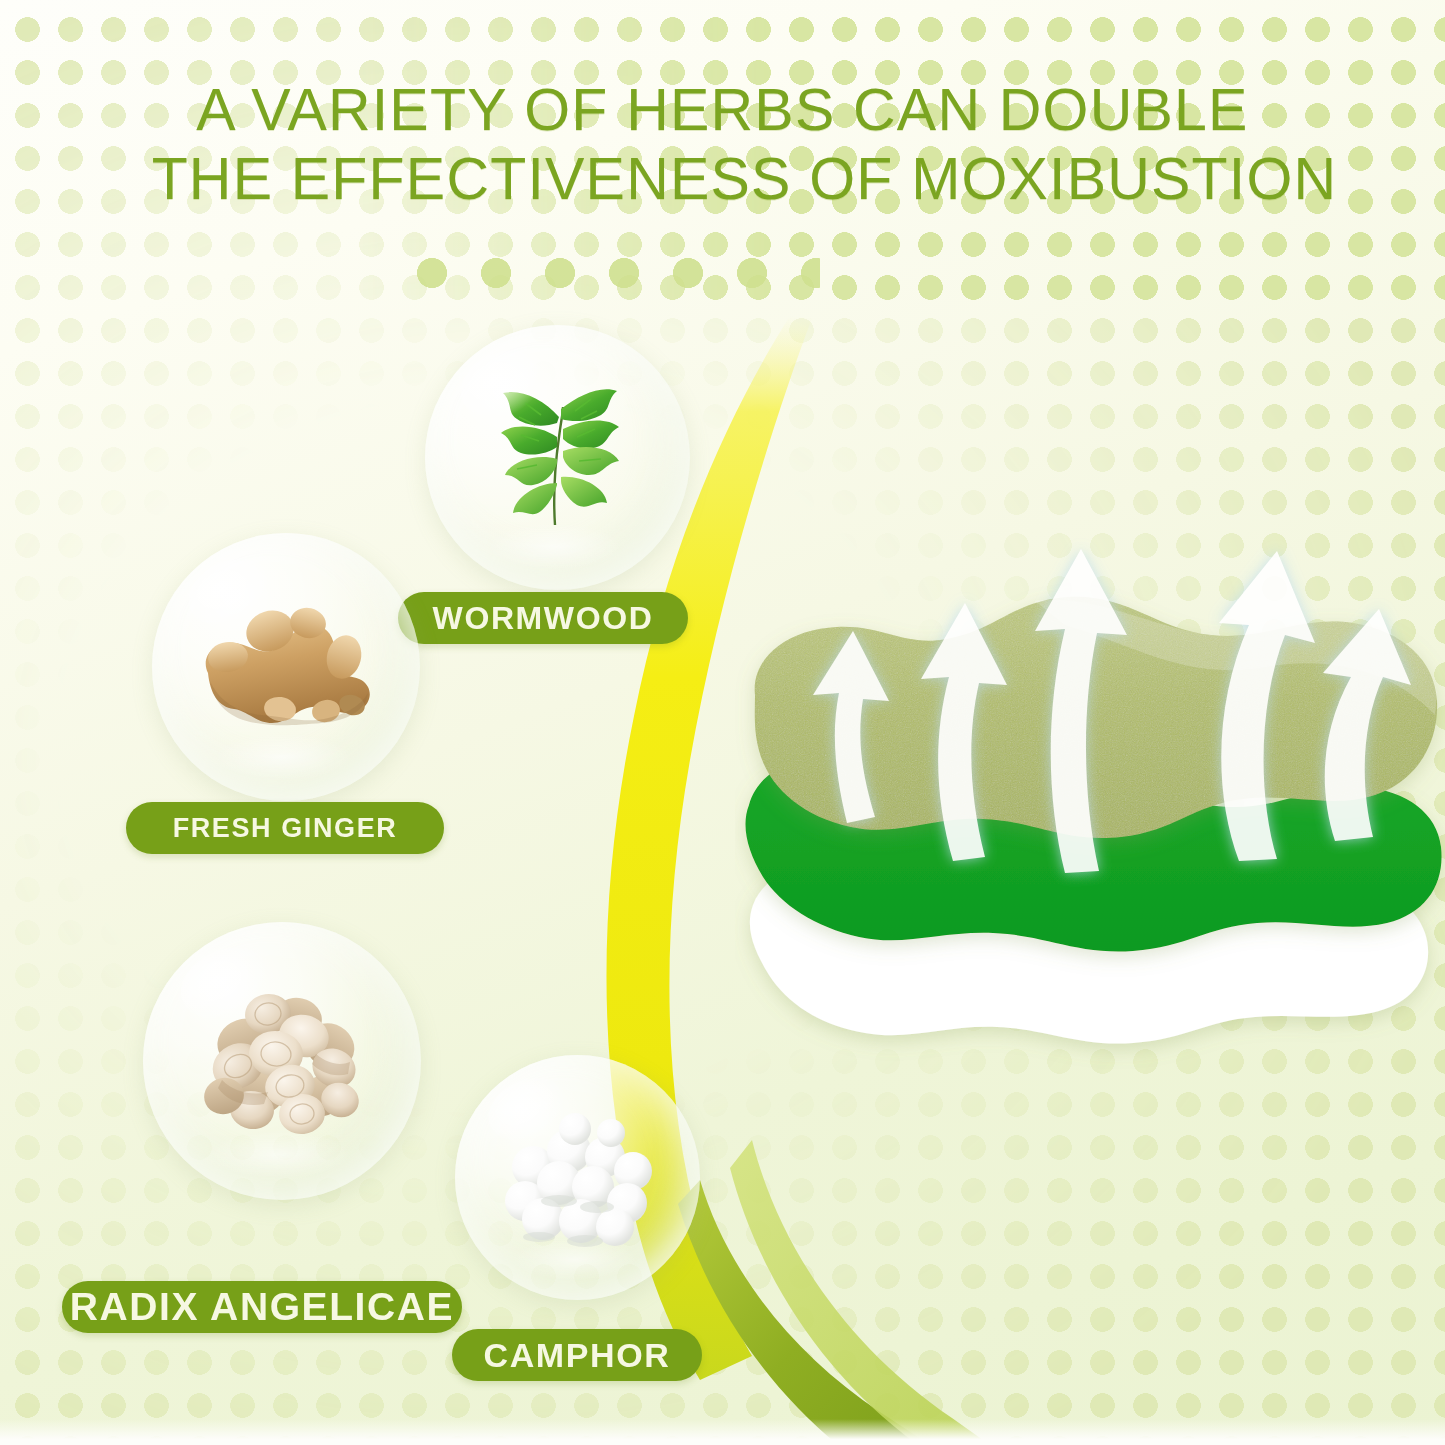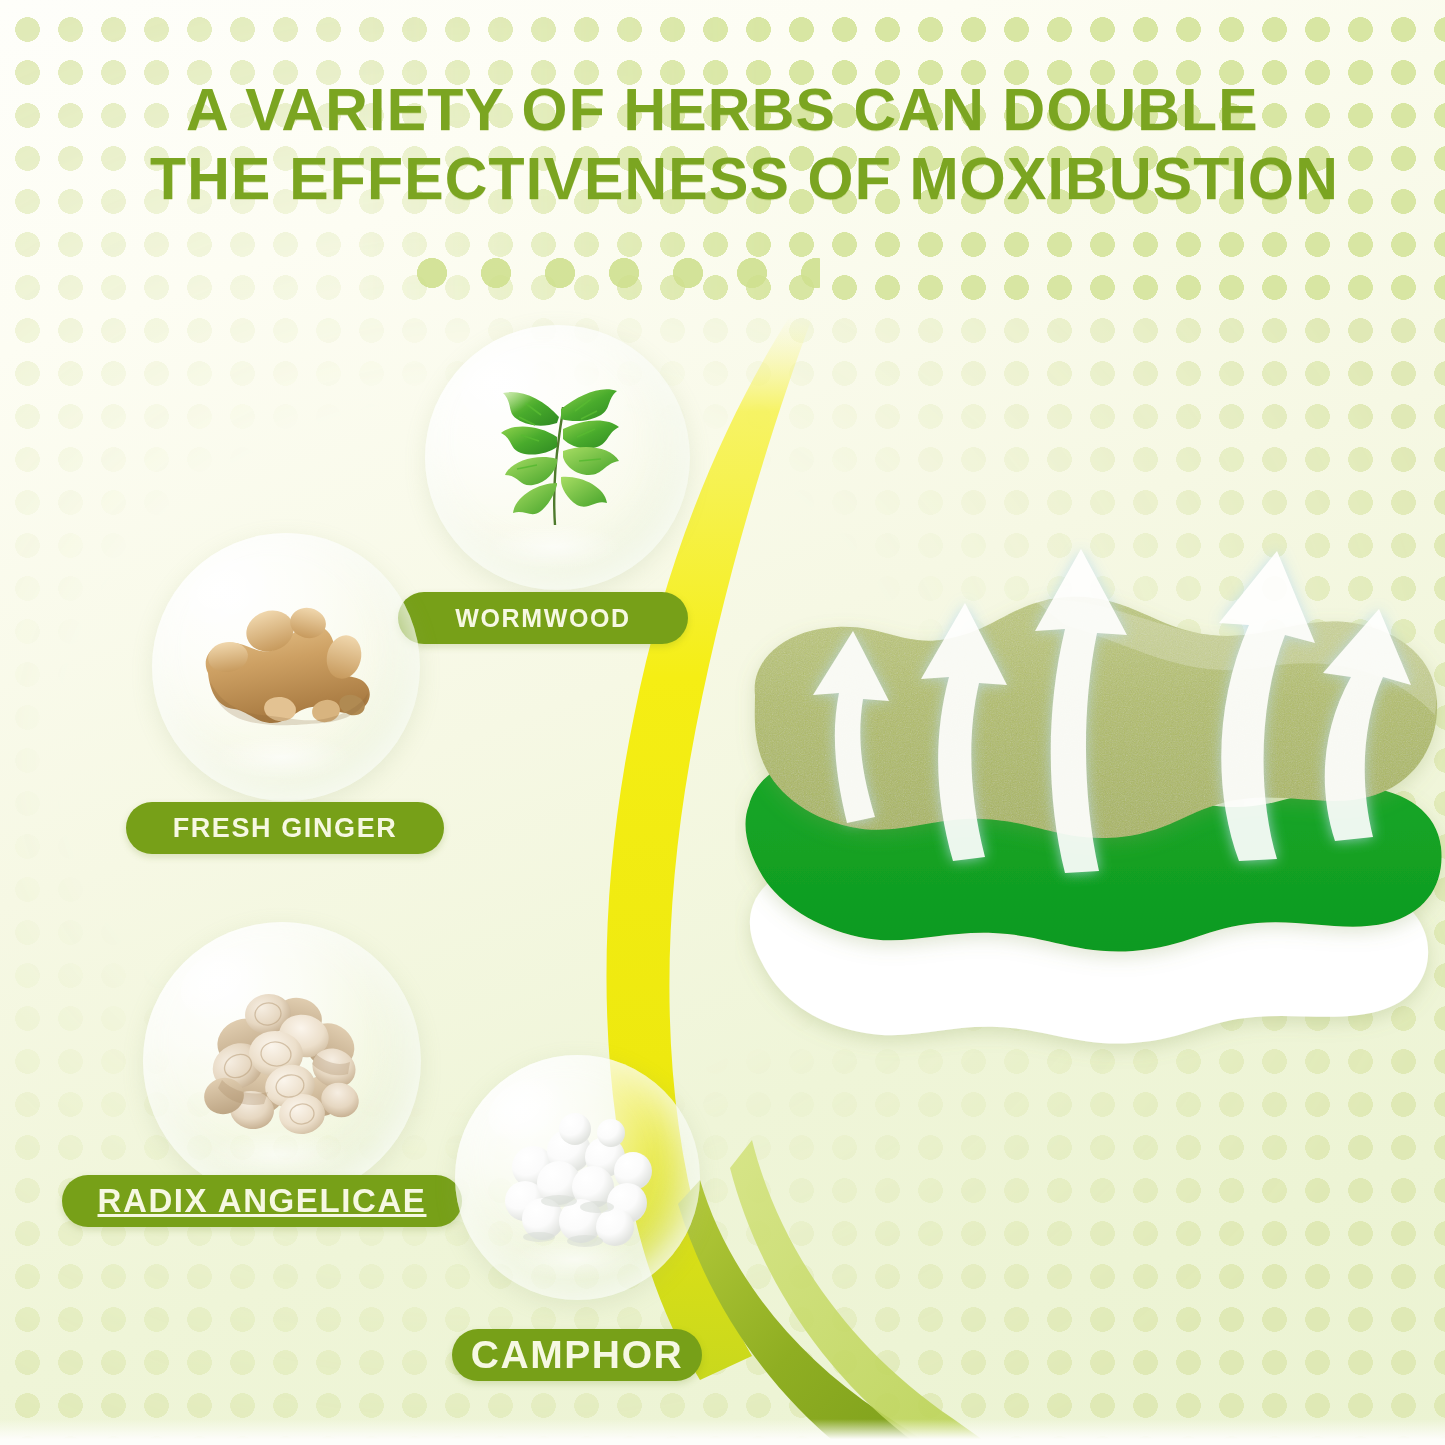--- a/index.html
+++ b/index.html
@@ -39,21 +39,21 @@
   }
   .bottom-fade{
     position:absolute;left:0;bottom:0;width:1445px;height:26px;
     background:linear-gradient(to bottom, rgba(255,255,255,0) 0%, #fdfdfa 78%);
   }
 
   
   .headline{
     position:absolute;left:0;top:76px;width:1445px;
     text-align:center;color:#7ba521;
-    font-weight:bold;font-size:59px;line-height:1.17;
+    font-weight:normal;font-size:59px;line-height:1.17;
     letter-spacing:1.2px;
     text-shadow:0 1px 0 rgba(140,170,40,.25);
   }
   .headline .l2{display:block;margin-left:44px;}
 
   
   .swoosh{position:absolute;left:0;top:0;width:1445px;height:1445px;pointer-events:none;}
 
   
   .bubble{
@@ -263,21 +263,21 @@
           </g>
 
           <g stroke="#58ba32" stroke-width="1.6" fill="none" opacity=".9">
             <path d="M18,-44 L34,-56 M24,-36 L40,-44 M-16,-40 L-32,-52 M-22,-30 L-38,-38"></path>
             <path d="M20,-18 L38,-26 M-18,-14 L-36,-20 M22,6 L44,4 M-20,10 L-40,14"></path>
           </g>
         </g>
       </svg>
     </div>
   </div>
-  <div class="pill" style="left:398px;top:592px;width:290px;height:52px;font-size:25px;">
+  <div class="pill" style="left:398px;top:592px;width:290px;height:52px;font-size:32px;">
     <span>WORMWOOD</span>
   </div>
 
   <div class="bubble" style="left:152px;top:533px;width:268px;height:268px;">
     <div class="content">
       <svg viewBox="0 0 268 268" width="268" height="268">
         <defs>
           <linearGradient id="gin1" x1="0" y1="0" x2="0.3" y2="1">
             <stop offset="0%" stop-color="#e7c48c"></stop>
             <stop offset="45%" stop-color="#cda063"></stop>
@@ -376,21 +376,21 @@
             <ellipse cx="20" cy="52" rx="12" ry="10" transform="rotate(-6 20 52)"></ellipse>
           </g>
           <g fill="#a98c66" opacity=".30">
             <path d="M-60,18 C-48,30 -30,34 -14,30 L-18,42 C-38,46 -56,38 -64,26 Z"></path>
             <path d="M34,-8 C46,2 58,4 68,0 L66,12 C52,16 38,10 30,2 Z"></path>
           </g>
         </g>
       </svg>
     </div>
   </div>
-  <div class="pill" style="left:62px;top:1175px;width:400px;height:52px;font-size:33px;text-decoration:underline;">
+  <div class="pill" style="left:62px;top:1281px;width:400px;height:52px;font-size:39px;">
     <span>RADIX ANGELICAE</span>
   </div>
 
   <div class="bubble" style="left:455px;top:1055px;width:245px;height:245px;">
     <div class="content">
       <svg viewBox="0 0 245 245" width="245" height="245">
         <defs>
           <radialGradient id="cb" cx="34%" cy="28%" r="72%">
             <stop offset="0%" stop-color="#ffffff"></stop>
             <stop offset="58%" stop-color="#fbfbfb"></stop>
@@ -417,18 +417,18 @@
           <g fill="#d8dcd6" opacity=".55">
             <ellipse cx="-18" cy="20" rx="18" ry="6"></ellipse>
             <ellipse cx="20" cy="26" rx="17" ry="6"></ellipse>
             <ellipse cx="-38" cy="56" rx="16" ry="5"></ellipse>
             <ellipse cx="8" cy="60" rx="18" ry="6"></ellipse>
           </g>
         </g>
       </svg>
     </div>
   </div>
-  <div class="pill" style="left:452px;top:1329px;width:250px;height:52px;font-size:39px;">
+  <div class="pill" style="left:452px;top:1329px;width:250px;height:52px;font-size:34px;">
     <span>CAMPHOR</span>
   </div>
 
   <div class="bottom-fade"></div>
 </div>
 
 </body></html>

